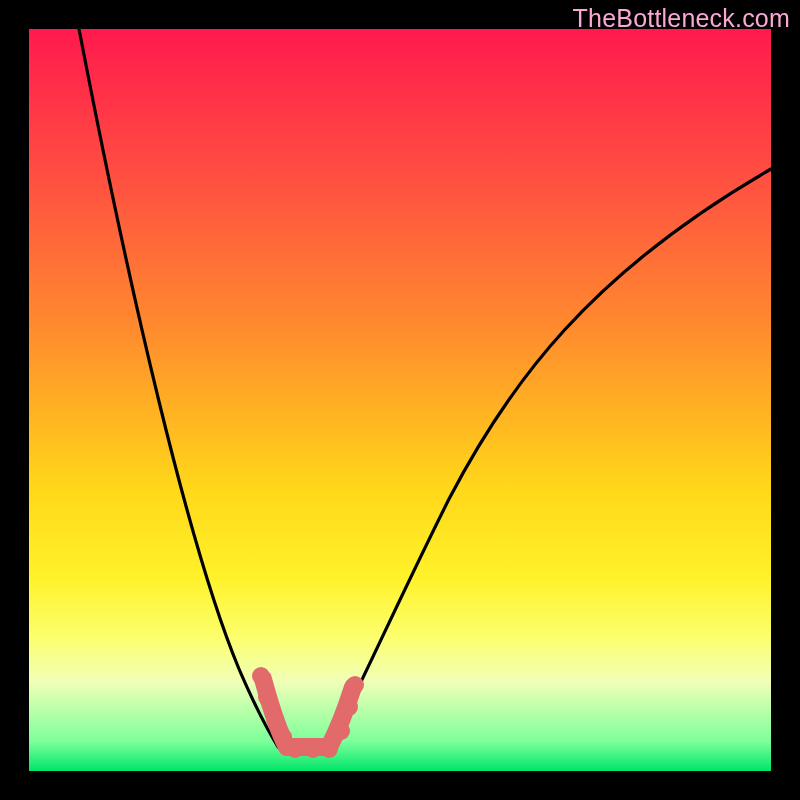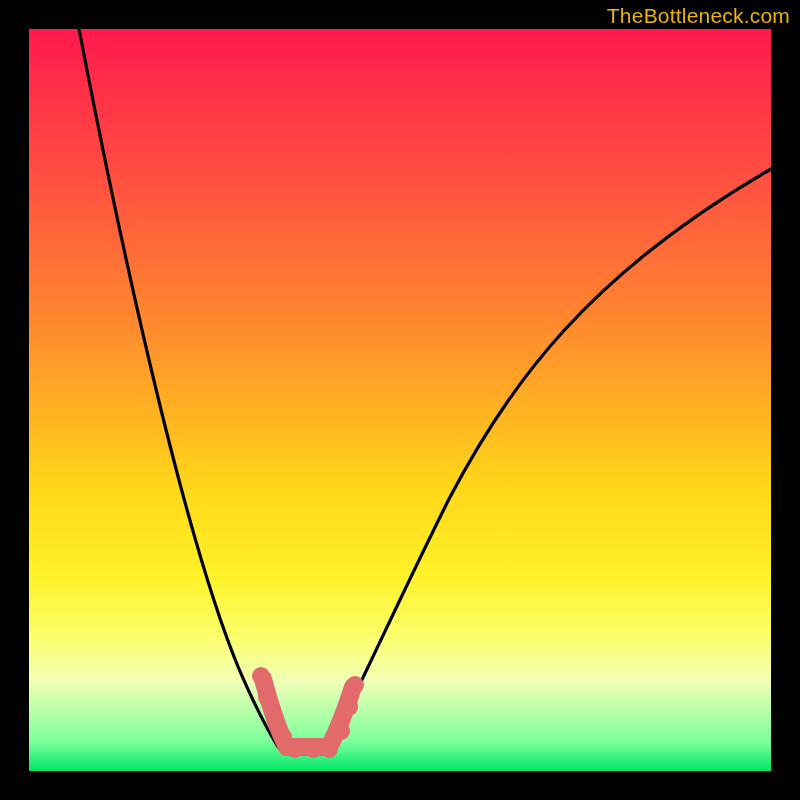--- a/index.html
+++ b/index.html
@@ -27,22 +27,22 @@
       #fff22a 74%,
       #fcff6e 82%,
       #f0ffb8 88%,
       #7dff9a 96%,
       #00e56a 100%);
   }
   .watermark {
     position: absolute;
     top: 4px;
     right: 10px;
-    color: #eab308;
-    font-size: 21px;
+    color: #f9a8d4;
+    font-size: 25px;
     font-weight: 500;
     letter-spacing: 0.2px;
     z-index: 10;
   }
   svg.plot {
     position: absolute;
     left: 29px;
     top: 29px;
     width: 742px;
     height: 742px;

